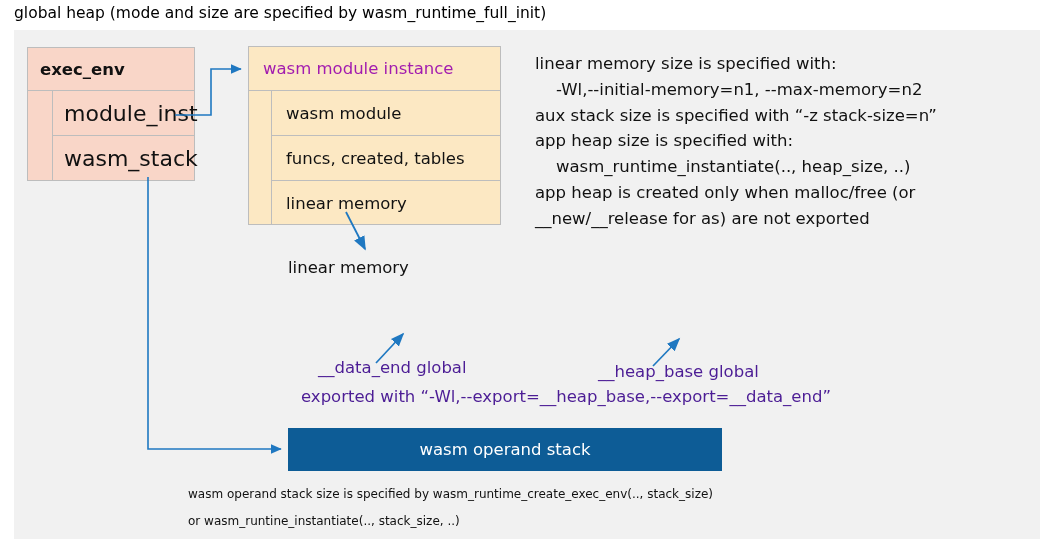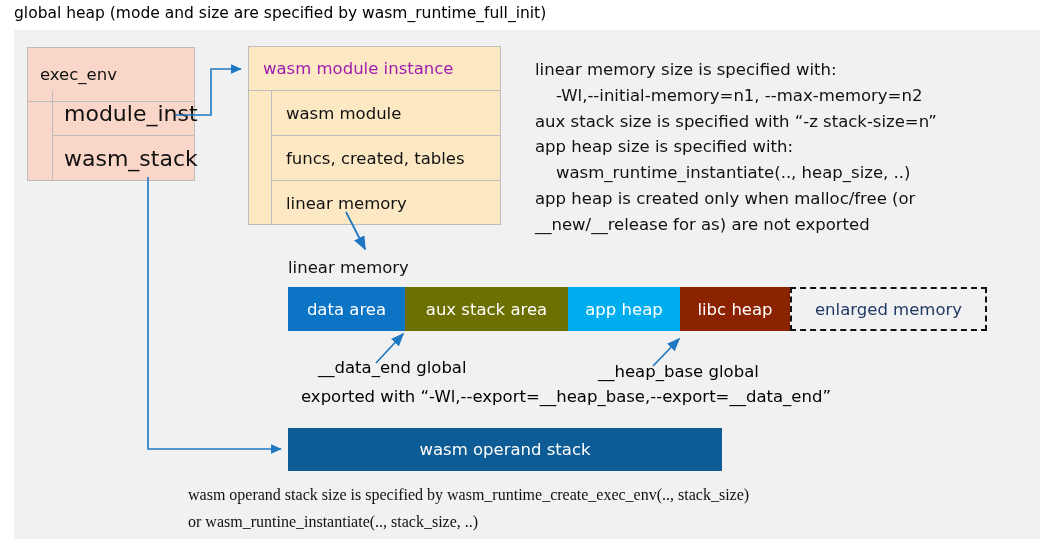--- a/index.html
+++ b/index.html
@@ -23,24 +23,24 @@
   }
 
   
   .execenv{
     position:absolute;left:27px;top:47px;
     width:168px;height:134px;
     background:#f9d6c8;border:1px solid #bdbdbd;
     box-sizing:border-box;
   }
   .execenv .hdr{
-    position:absolute;left:0;top:0;width:100%;height:54px;
+    position:absolute;left:0;top:0;width:100%;height:43px;
     box-sizing:border-box;border-bottom:1px solid #bdbdbd;
     display:flex;align-items:center;padding-left:12px;
-    font-size:16.5px;color:#111;
+    font-size:16.5px;color:#111;font-weight:bold;
   }
   .execenv .gutter{
     position:absolute;left:0;top:43px;width:25px;height:90px;
     border-right:1px solid #bdbdbd;box-sizing:border-box;
   }
   .execenv .row{
     position:absolute;left:25px;width:141px;height:45px;
     box-sizing:border-box;
     display:flex;align-items:center;padding-left:11px;
     font-size:22px;color:#111;
@@ -73,21 +73,20 @@
   }
   .wmi .r1{top:44px;border-bottom:1px solid #bdbdbd;}
   .wmi .r2{top:89px;border-bottom:1px solid #bdbdbd;}
   .wmi .r3{top:134px;}
 
   
   .notes{
     position:absolute;left:535px;top:51px;
     font-size:16.5px;line-height:25.8px;color:#111;
     white-space:pre;
-    margin-top:6px;
   }
 
   
   .lm-label{
     position:absolute;left:288px;top:258px;
     font-size:16.5px;color:#111;
   }
   .membar{
     position:absolute;left:288px;top:287px;
     height:44px;display:flex;
@@ -97,37 +96,37 @@
     color:#ffffff;font-size:16.5px;box-sizing:border-box;
     white-space:nowrap;
   }
   .seg.enlarged{
     color:#1f3864;background:#f1f1f1;
     border:2.5px dashed #111111;
   }
 
   
   .ann{
-    position:absolute;font-size:16.5px;color:#000000;white-space:nowrap;
+    position:absolute;font-size:16.5px;color:#4c1d95;white-space:nowrap;
   }
   .ann-data-end{left:318px;top:358px;}
   .ann-heap-base{left:598px;top:362px;}
   .ann-exported{left:301px;top:387px;}
 
   
   .opstack{
     position:absolute;left:288px;top:428px;
     width:434px;height:43px;
     background:#0d5c96;
     display:flex;align-items:center;justify-content:center;
     color:#ffffff;font-size:16.5px;
   }
   .bottom-notes{
     position:absolute;left:188px;top:481px;
-    font-size:16px;line-height:27px;color:#111;white-space:pre;font-family:Liberation Serif, serif;
+    font-size:12px;line-height:27px;color:#111;white-space:pre;
   }
 
   svg.wires{position:absolute;left:0;top:0;width:1054px;height:547px;
     pointer-events:none;}
 </style>
 </head>
 <body>
 
 <div id="root">
 
@@ -152,27 +151,20 @@
 
   <div class="notes">linear memory size is specified with:
     -Wl,--initial-memory=n1, --max-memory=n2
 aux stack size is specified with “-z stack-size=n”
 app heap size is specified with:
     wasm_runtime_instantiate(.., heap_size, ..)
 app heap is created only when malloc/free (or
 __new/__release for as) are not exported</div>
 
   <div class="lm-label">linear memory</div>
-  <div class="membar">
-      <div class="seg" style="width: 117px; background: rgb(11, 116, 196);">data area</div>
-      <div class="seg" style="width: 163px; background: rgb(107, 112, 0);">aux stack area</div>
-      <div class="seg" style="width: 112px; background: rgb(0, 174, 239);">app heap</div>
-      <div class="seg" style="width: 110px; background: rgb(139, 34, 0);">libc heap</div>
-      <div class="seg enlarged" style="width: 197px;">enlarged memory</div>
-    </div>
 
   <div class="ann ann-data-end">__data_end global</div>
   <div class="ann ann-heap-base">__heap_base global</div>
   <div class="ann ann-exported">exported with “-Wl,--export=__heap_base,--export=__data_end”</div>
 
   <div class="opstack">wasm operand stack</div>
   <div class="bottom-notes">wasm operand stack size is specified by wasm_runtime_create_exec_env(.., stack_size)
 or wasm_runtine_instantiate(.., stack_size, ..)</div>
 
   <svg class="wires" viewBox="0 0 1054 547">

